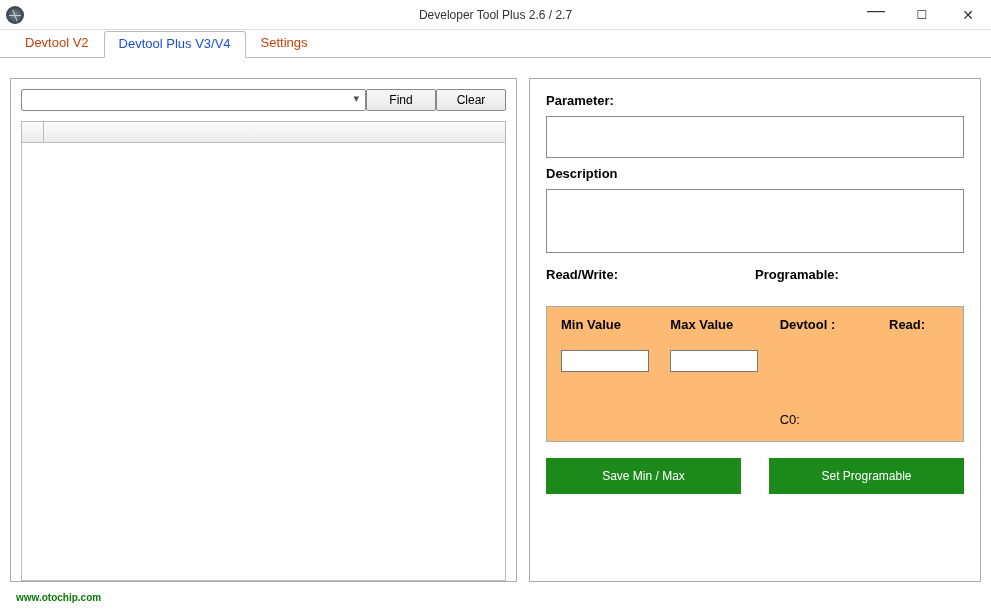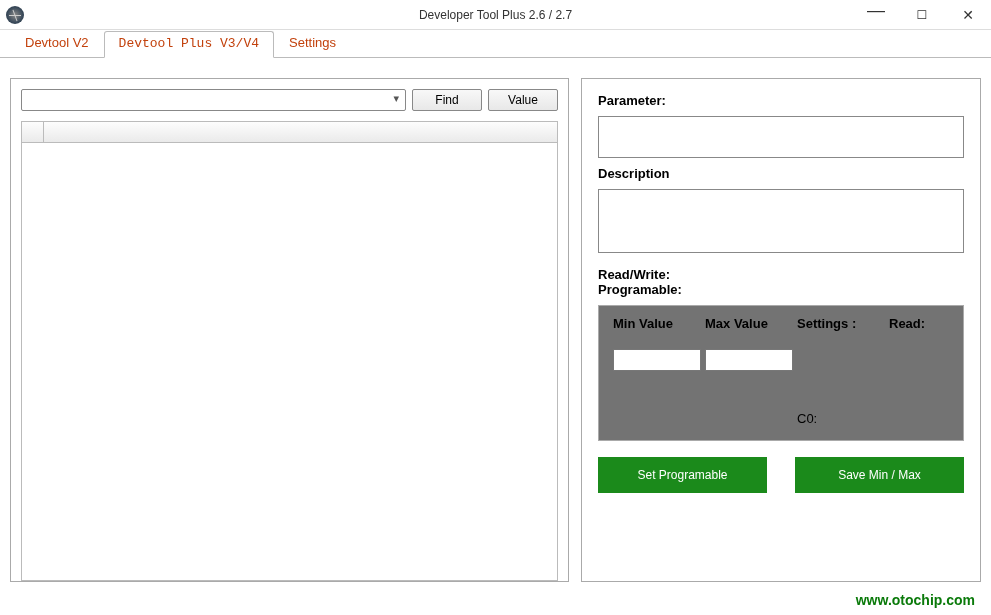--- a/index.html
+++ b/index.html
@@ -61,41 +61,39 @@
   cursor: pointer;
   border: 1px solid transparent;
   position: relative;
 }
 .tabstrip .tab.active {
   background: #fff;
   border: 1px solid #bbb;
   border-bottom: 1px solid #fff;
   border-radius: 3px 3px 0 0;
   top: 1px;
-  color: #c2410c;
-  font-family: Liberation Mono, monospace;
+  color: #1d4ed8;
 }
 
 .content {
   display: flex;
   padding: 20px 10px 6px 10px;
   height: 530px;
   gap: 12px;
 }
 
 .left-panel {
   flex: 1;
   border: 1px solid #aaa;
   display: flex;
   flex-direction: column;
   padding: 10px 10px 0 10px;
 }
 .left-top {
   display: flex;
-  gap: 6px;
   align-items: center;
   margin-bottom: 10px;
 }
 .combo {
   flex: 1;
   height: 22px;
   border: 1px solid #888;
   background: #fff;
   position: relative;
   border-radius: 2px;
@@ -133,21 +131,21 @@
   height:100%;
 }
 .grid-body {
   flex: 1;
   border: 1px solid #bbb;
   border-top: none;
   background: #fff;
 }
 
 .right-panel {
-  width: 400px;
+  width: 452px;
   border: 1px solid #aaa;
   padding: 14px 16px;
   display: flex;
   flex-direction: column;
   gap: 8px;
 }
 .right-panel label {
   font-size: 13px;
   font-weight: bold;
   color: #000;
@@ -158,27 +156,26 @@
   background: #fff;
 }
 .desc-box {
   height: 64px;
   border: 1px solid #888;
   background: #fff;
 }
 .rw-row {
   display: flex;
   margin-top: 6px;
-  margin-bottom: 0;
-  flex-direction: column;
+  margin-bottom: 16px;
 }
 .rw-row label { flex: 1; }
 .minmax-group {
   border: 1px solid #aaa;
-  background: #737373;
+  background: #fdba74;
   padding: 10px 14px 14px 14px;
   display: grid;
   grid-template-columns: 1fr 1fr 1fr 60px;
   row-gap: 18px;
 }
 .minmax-group .lbl { font-size: 13px; font-weight: bold; }
 .minmax-group input {
   width: 88px;
   height: 22px;
   border: 1px solid #777;
@@ -199,24 +196,23 @@
   font-size: 12px;
   display: flex;
   align-items: center;
   justify-content: center;
   cursor: pointer;
   border: none;
 }
 
 .footer {
   padding: 4px 16px;
-  font-size: 14px;
+  font-size: 10px;
   font-weight: bold;
   color: #0a7a0a;
-  text-align: right;
 }
 </style>
 </head>
 <body>
 
 <div class="titlebar">
   <div class="icon"></div>
   <div class="title">Developer Tool Plus 2.6 / 2.7</div>
   <div class="controls">
     <div class="min">—</div>
@@ -230,21 +226,21 @@
   <div class="tab active">Devtool Plus V3/V4</div>
   <div class="tab">Settings</div>
 </div>
 
 <div class="content">
 
   <div class="left-panel">
     <div class="left-top">
       <div class="combo"></div>
       <div class="btn">Find</div>
-      <div class="btn">Value</div>
+      <div class="btn">Clear</div>
     </div>
     <div class="grid-head">
       <div class="rowhead"></div>
     </div>
     <div class="grid-body"></div>
   </div>
 
   <div class="right-panel">
     <label>Parameter:</label>
     <div class="param-box"></div>
@@ -253,34 +249,34 @@
     <div class="desc-box"></div>
 
     <div class="rw-row">
       <label>Read/Write:</label>
       <label>Programable:</label>
     </div>
 
     <div class="minmax-group">
       <div class="lbl">Min Value</div>
       <div class="lbl">Max Value</div>
-      <div class="lbl">Settings :</div>
+      <div class="lbl">Devtool :</div>
       <div class="lbl">Read:</div>
 
       <input type="text" value="" style="">
       <input type="text" value="" style="">
       <div></div>
       <div></div>
 
       <div></div>
       <div></div>
       <div class="c0">C0:</div>
     </div>
 
     <div class="green-row">
+      <div class="green-btn">Save Min / Max</div>
       <div class="green-btn">Set Programable</div>
-      <div class="green-btn">Save Min / Max</div>
     </div>
   </div>
 
 </div>
 
 <div class="footer">www.otochip.com</div>
 
 </body></html>

